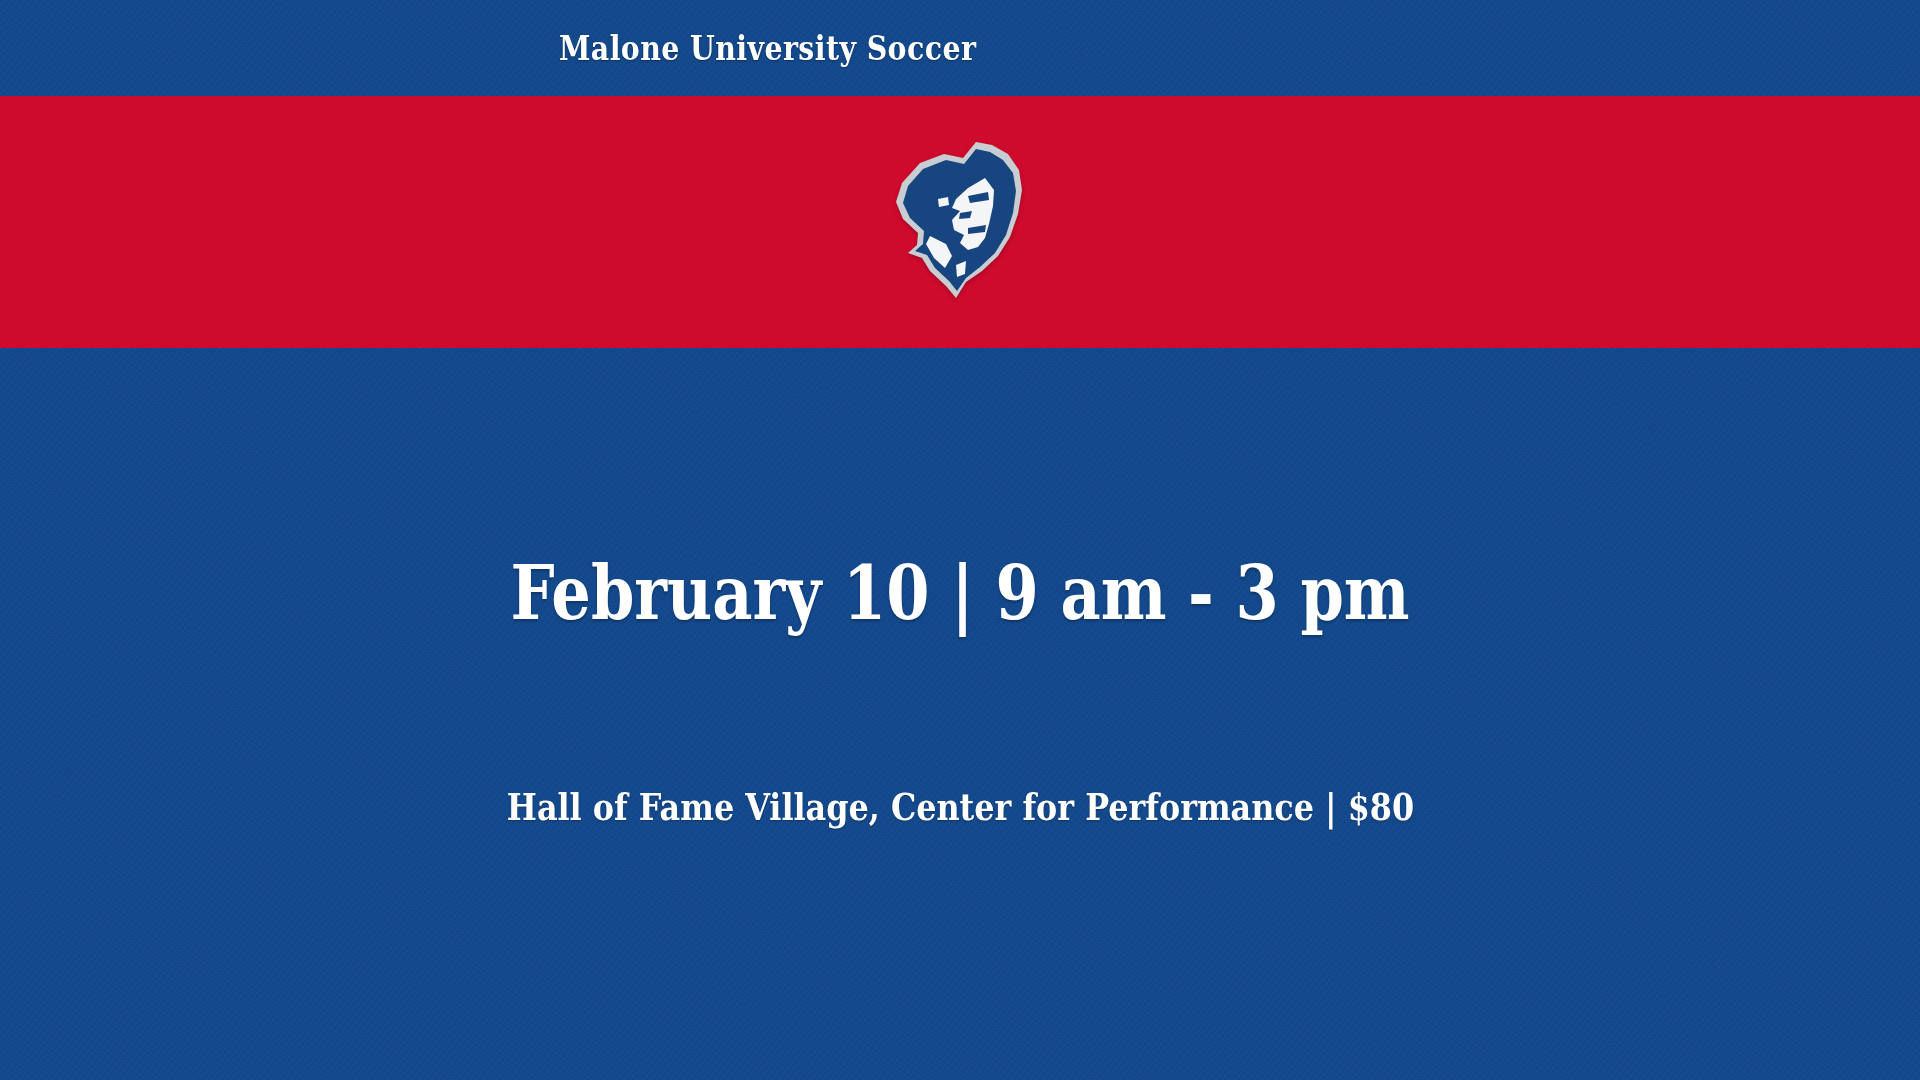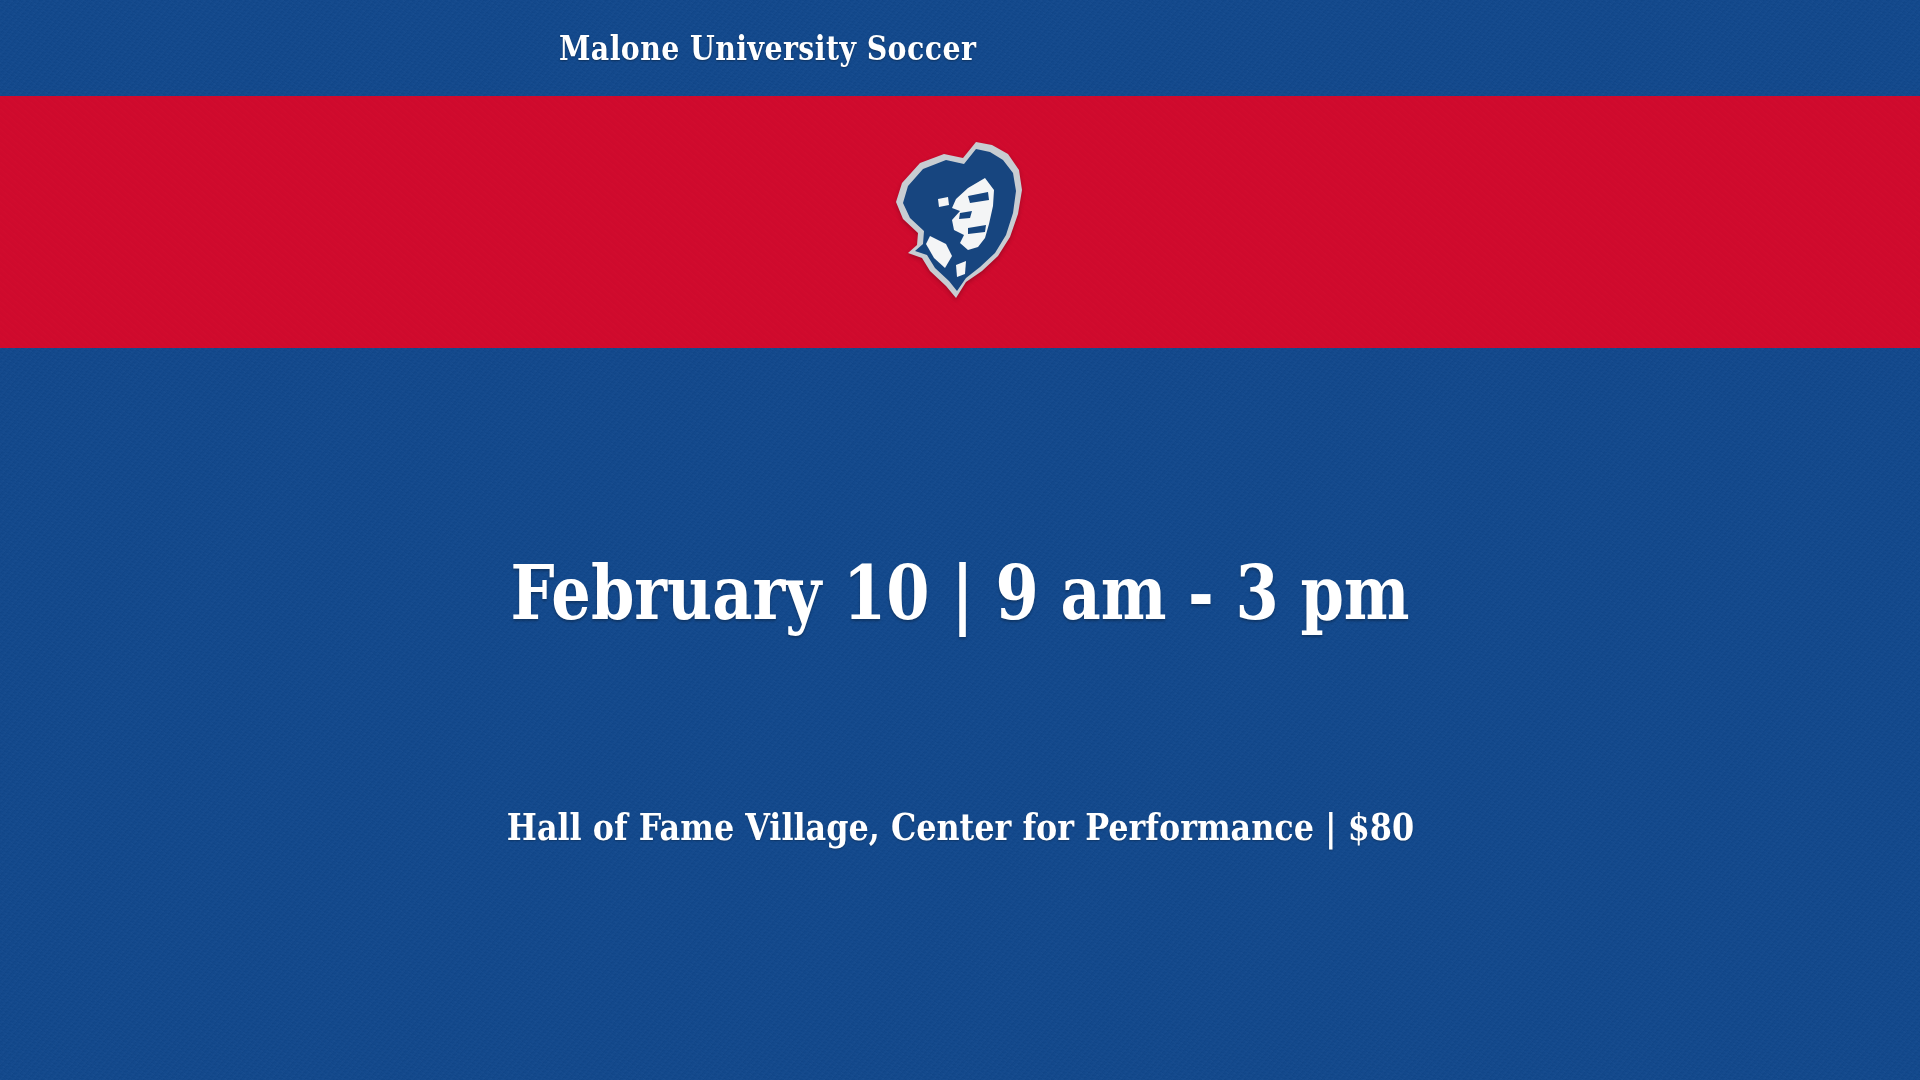--- a/index.html
+++ b/index.html
@@ -155,21 +155,20 @@
     left: 0;
     top: 441px;
     width: 1920px;
     text-align: center;
     color: #ffffff;
     font-family: "DejaVu Serif", serif;
     font-weight: bold;
     font-size: 37px;
     line-height: 37px;
     white-space: nowrap;
-    margin-top: 20px;
   }
   .camp-location span {
     display: inline-block;
     transform: scaleX(0.86);
     transform-origin: center center;
     text-shadow: 0 1px 2px rgba(0,0,0,.28);
   }
 </style>
 </head>
 <body>

